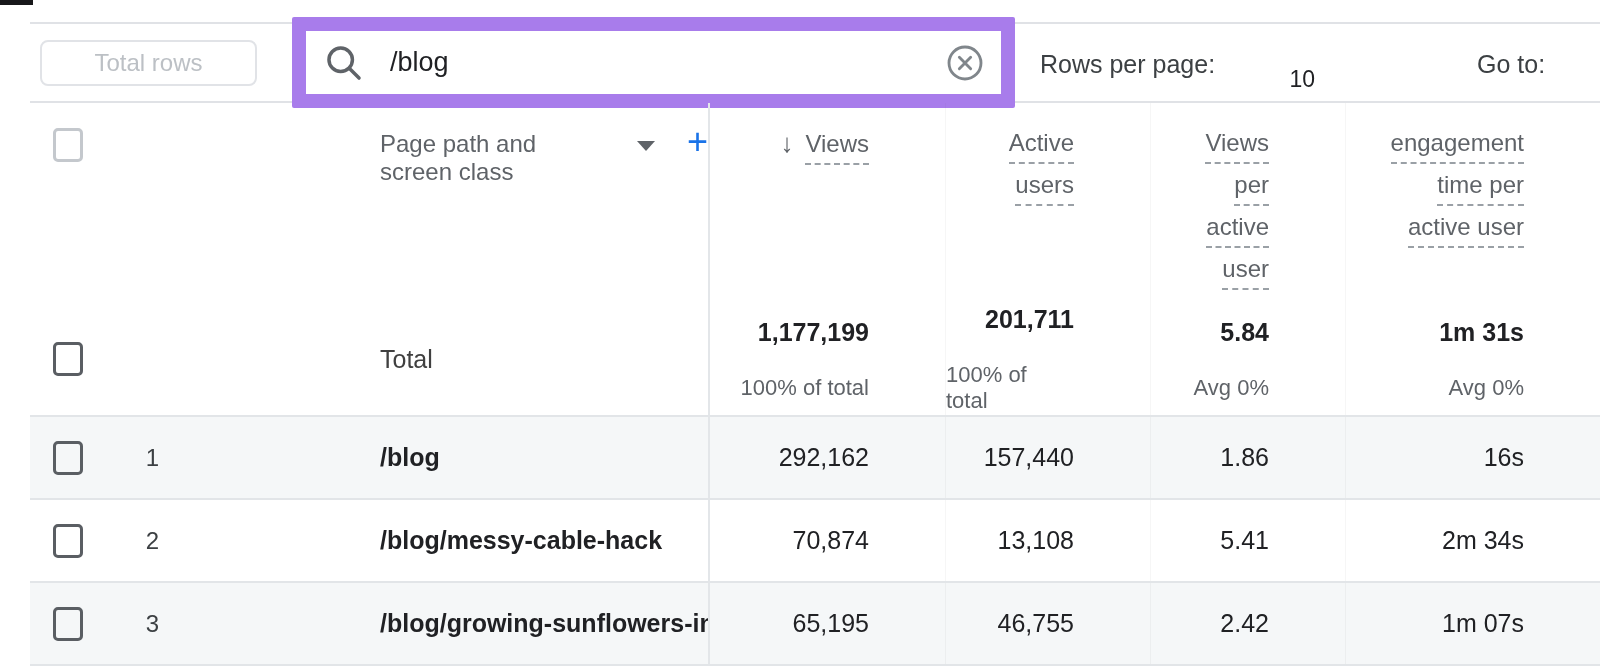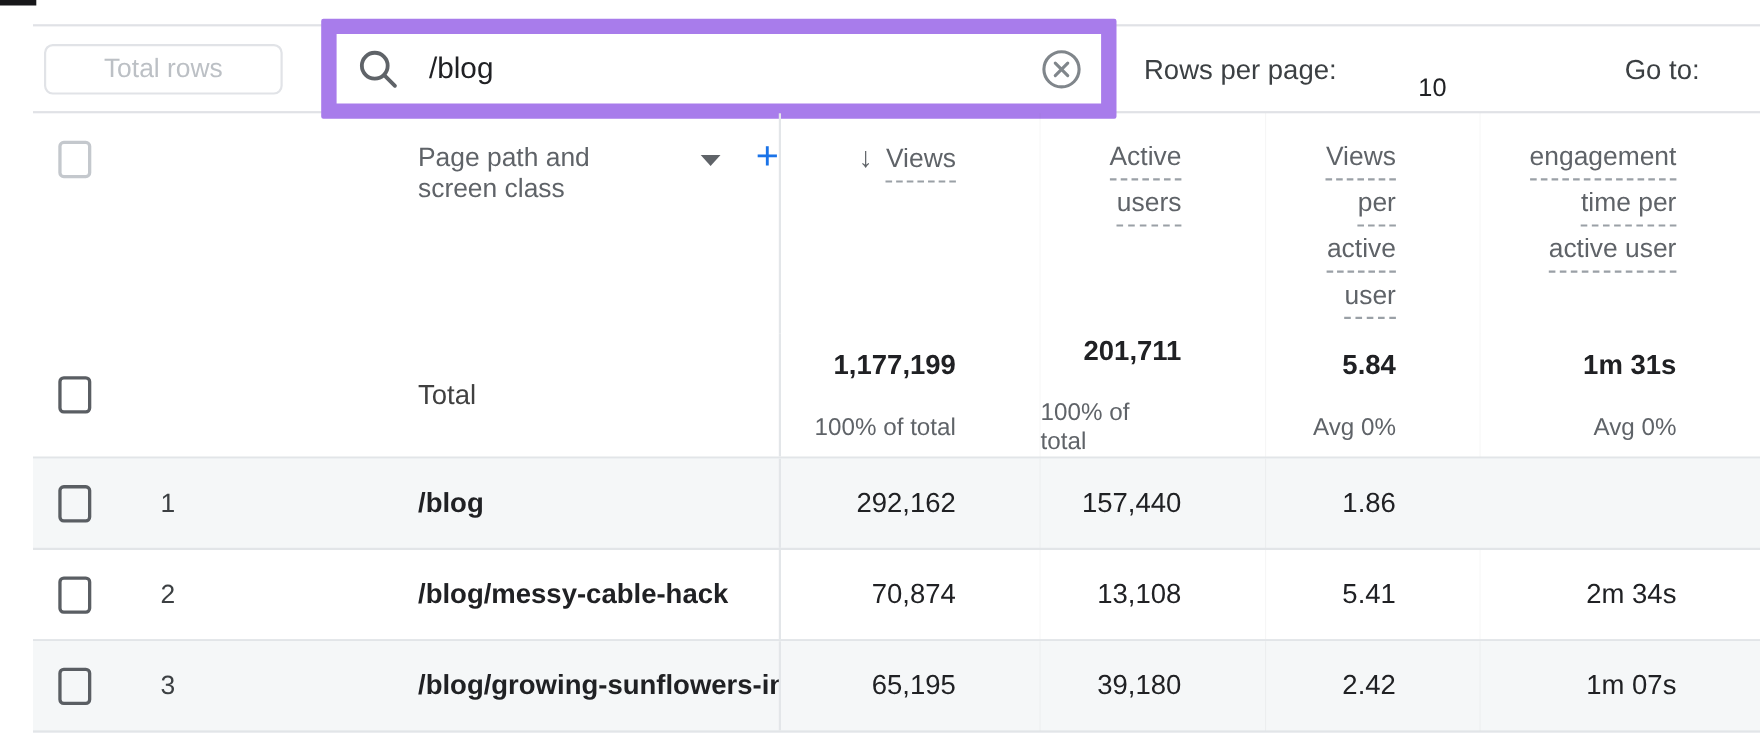--- a/index.html
+++ b/index.html
@@ -185,20 +185,21 @@
     <div class="cell rcb-cell">
         <div class="cb"></div>
       </div>
     <div class="cell idx-cell">1</div>
     <div class="cell path-cell dim-border" style="height:100%;display:flex;align-items:center;padding-left:175px;">
       <span>/blog</span>
     </div>
     <div class="cell val-cell">292,162</div>
     <div class="cell val-cell m-cell" style="height:100%;display:flex;align-items:center;justify-content:flex-end;">157,440</div>
     <div class="cell val-cell m-cell" style="height:100%;display:flex;align-items:center;justify-content:flex-end;">1.86</div>
+    <div class="cell val-cell m-cell" style="height:100%;display:flex;align-items:center;justify-content:flex-end;">16s</div>
   </div>
 
   <div class="grid data-row">
     <div class="cell rcb-cell">
         <div class="cb"></div>
       </div>
     <div class="cell idx-cell">2</div>
     <div class="cell path-cell dim-border" style="height:100%;display:flex;align-items:center;padding-left:175px;">
       <span>/blog/messy-cable-hack</span>
     </div>
@@ -210,18 +211,18 @@
 
   <div class="grid data-row gray">
     <div class="cell rcb-cell">
         <div class="cb"></div>
       </div>
     <div class="cell idx-cell">3</div>
     <div class="cell path-cell dim-border" style="height:100%;display:flex;align-items:center;padding-left:175px;">
       <span>/blog/growing-sunflowers-in-pots</span>
     </div>
     <div class="cell val-cell">65,195</div>
-    <div class="cell val-cell m-cell" style="height:100%;display:flex;align-items:center;justify-content:flex-end;">39,180</div>
+    <div class="cell val-cell m-cell" style="height:100%;display:flex;align-items:center;justify-content:flex-end;">46,755</div>
     <div class="cell val-cell m-cell" style="height:100%;display:flex;align-items:center;justify-content:flex-end;">2.42</div>
     <div class="cell val-cell m-cell" style="height:100%;display:flex;align-items:center;justify-content:flex-end;">1m 07s</div>
   </div>
 
 </div>
 
 </body></html>

